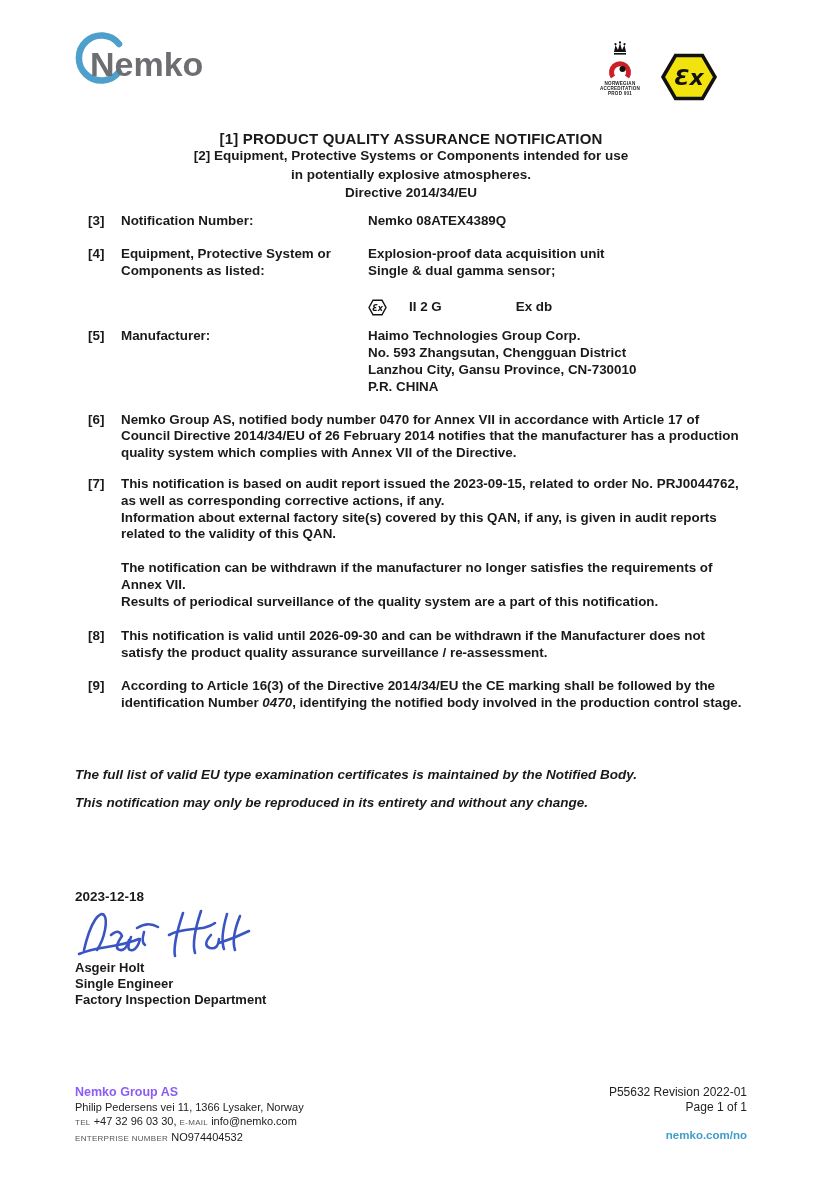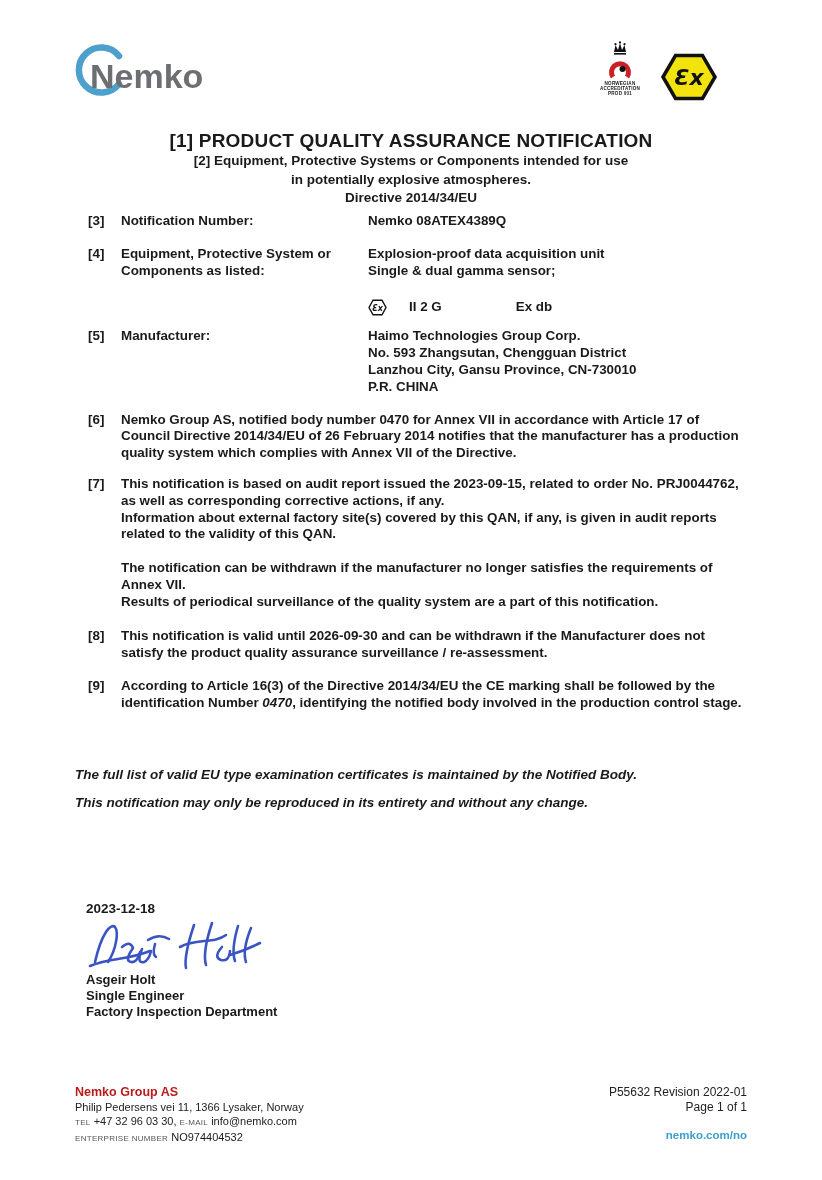--- a/index.html
+++ b/index.html
@@ -5,28 +5,28 @@
   * { margin:0; padding:0; box-sizing:border-box; }
   html,body { background:#ffffff; }
   body {
     width:822px; height:1180px; position:relative;
     font-family:"Liberation Sans", sans-serif;
     color:#1a1a1a;
   }
   .page { position:absolute; inset:0; width:822px; height:1180px; background:#fff; overflow:hidden; }
 
   
-  .nemko-logo { position:absolute; top:44px; left:74px; width:150px; height:54px; }
+  .nemko-logo { position:absolute; top:32px; left:74px; width:150px; height:54px; }
   .accred-logo { position:absolute; top:41px; left:594px; width:52px; text-align:center; }
   .accred-text { font-size:4.6px; line-height:5.2px; font-weight:bold; color:#1a1a1a; letter-spacing:0.2px; }
   .ex-logo-big { position:absolute; top:52px; left:660px; width:58px; height:50px; }
 
   
   .title-block { position:absolute; top:130px; left:0; width:822px; text-align:center; }
-  .doc-title { font-size:19px; font-weight:bold; letter-spacing:0.2px; }
+  .doc-title { font-size:15px; font-weight:bold; letter-spacing:0.2px; }
   .doc-subtitle { font-size:13.5px; font-weight:bold; line-height:18.5px; margin-top:0; }
 
   
   .sections { position:absolute; top:213px; left:88px; width:660px; font-size:13.4px; font-weight:bold; line-height:16.8px; }
   .sec { display:flex; margin-bottom:16px; }
   .sec-num { width:33px; flex:0 0 33px; }
   .sec-label { width:247px; flex:0 0 247px; }
   .sec-value { flex:1; }
   .sec-text { flex:1; max-width:627px; }
   .marking-row { margin-top:20px; display:flex; align-items:center; }
@@ -34,29 +34,29 @@
   .marking-prot { margin-left:74px; }
   .hex-small { display:inline-block; vertical-align:middle; }
   .gap8 { height:16.8px; }
   .italic-num { font-style:italic; }
 
   
   .notes { position:absolute; top:766px; left:75px; width:672px; font-size:13.5px; font-weight:bold; font-style:italic; }
   .note-line { margin-bottom:10.5px; line-height:17px; }
 
   
-  .signature-block { position:absolute; top:889px; left:86px; width:400px;margin-top:12px; }
+  .signature-block { position:absolute; top:889px; left:75px; width:400px; }
   .sig-date { font-size:13.5px; font-weight:bold; margin-bottom:2px; }
   .sig-image { display:block; margin-left:2px; }
   .sig-name, .sig-role, .sig-dept { font-size:13px; font-weight:bold; line-height:16px; }
 
   
   .footer { position:absolute; top:1085px; left:75px; width:672px; display:flex; justify-content:space-between; }
   .footer-left { font-size:11px; line-height:14px; color:#222; }
-  .footer-company { font-size:12.5px; font-weight:bold; line-height:15px; color:#b91c1c; }
+  .footer-company { font-size:12.5px; font-weight:bold; line-height:15px; color:#8b5cf6; }
   .footer-smallcap { font-size:8px; color:#555; letter-spacing:0.3px; }
   .footer-strong { color:#1a1a1a; }
   .footer-right { text-align:right; font-size:12px; line-height:15px; color:#222; }
   .footer-link { color:#3f9dc9; font-weight:bold; font-size:11.5px; margin-top:13px; text-decoration:none; display:block; cursor:pointer; }
 </style>
 </head>
 <body>
 
 <div class="page">
 

